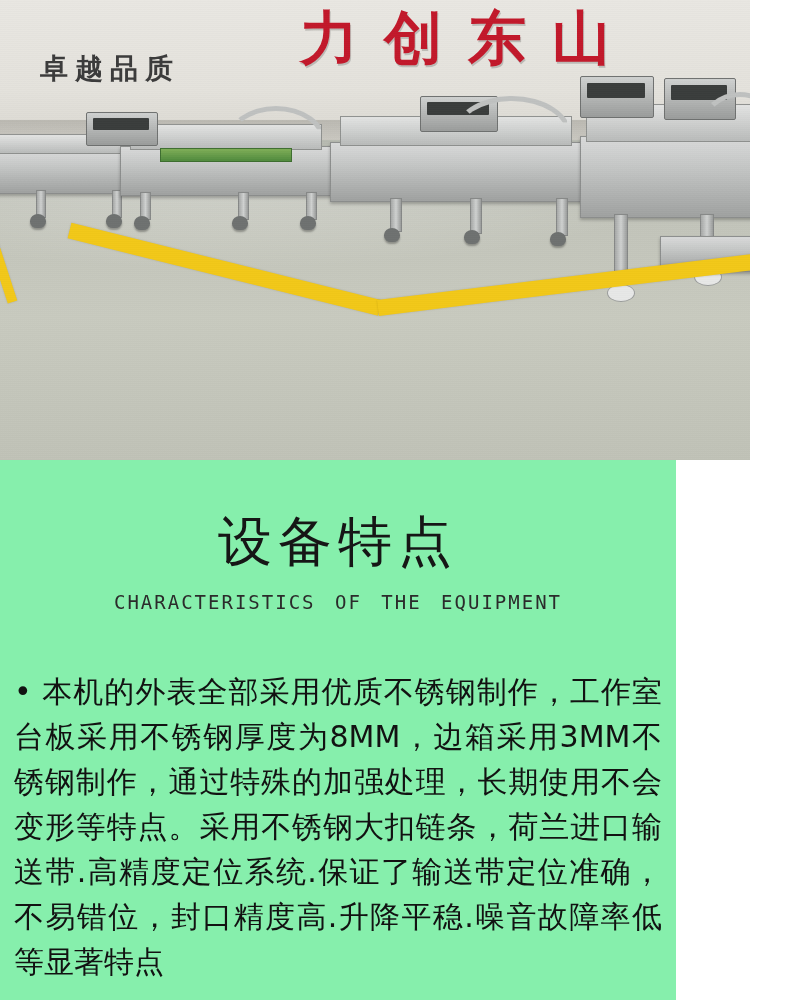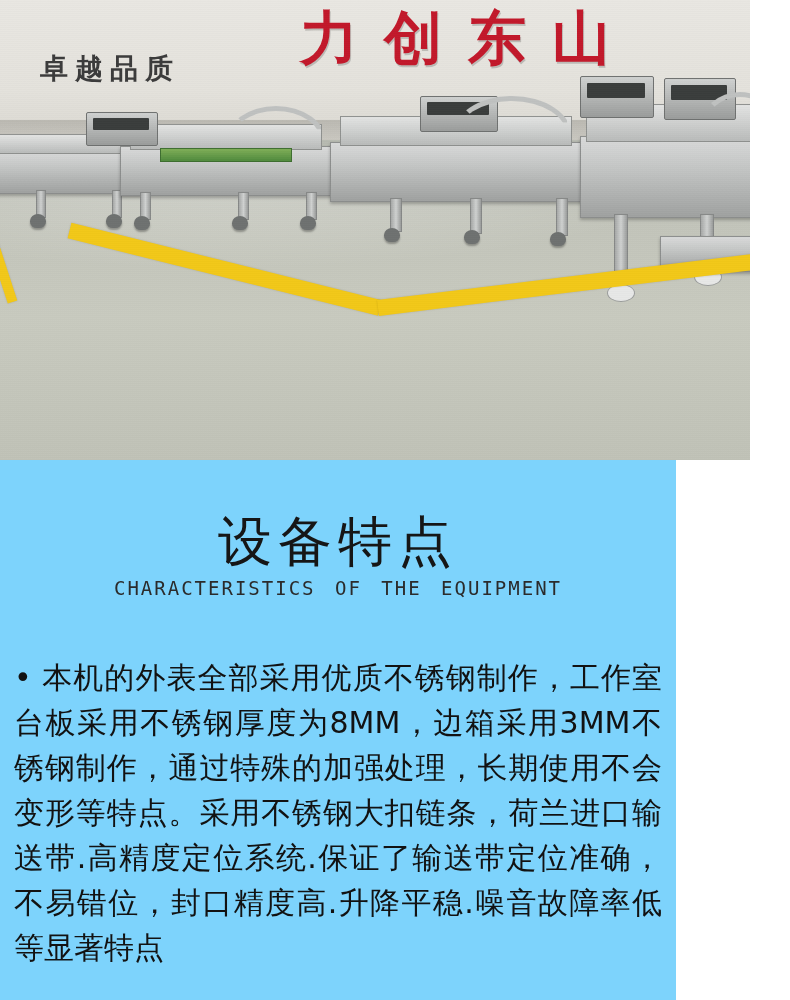--- a/index.html
+++ b/index.html
@@ -10,21 +10,21 @@
   body {
     width: 790px;
     height: 1000px;
     font-family: "Liberation Sans", sans-serif;
     overflow: hidden;
   }
   .page {
     position: relative;
     width: 676px;
     height: 1000px;
-    background: #7dd3fc;
+    background: #86efac;
   }
 
   
   .photo {
     position: relative;
     margin: 0 auto;
     width: 750px;
     height: 460px;
     overflow: hidden;
     background: #b9bdb6;
@@ -163,21 +163,21 @@
   .headline {
     margin-top: 52px;
     text-align: center;
     font-family: "DejaVu Serif", serif;
     font-size: 54px;
     letter-spacing: 6px;
     color: #161616;
     line-height: 1.1;
   }
   .subhead {
-    margin-top: 6px;
+    margin-top: 20px;
     text-align: center;
     font-family: "DejaVu Sans Mono", monospace;
     font-size: 19px;
     letter-spacing: 2px;
     color: #2b2b2b;
     word-spacing: 6px;
   }
   .body-copy {
     margin: 56px 14px 0 14px;
     font-family: "DejaVu Sans", sans-serif;

